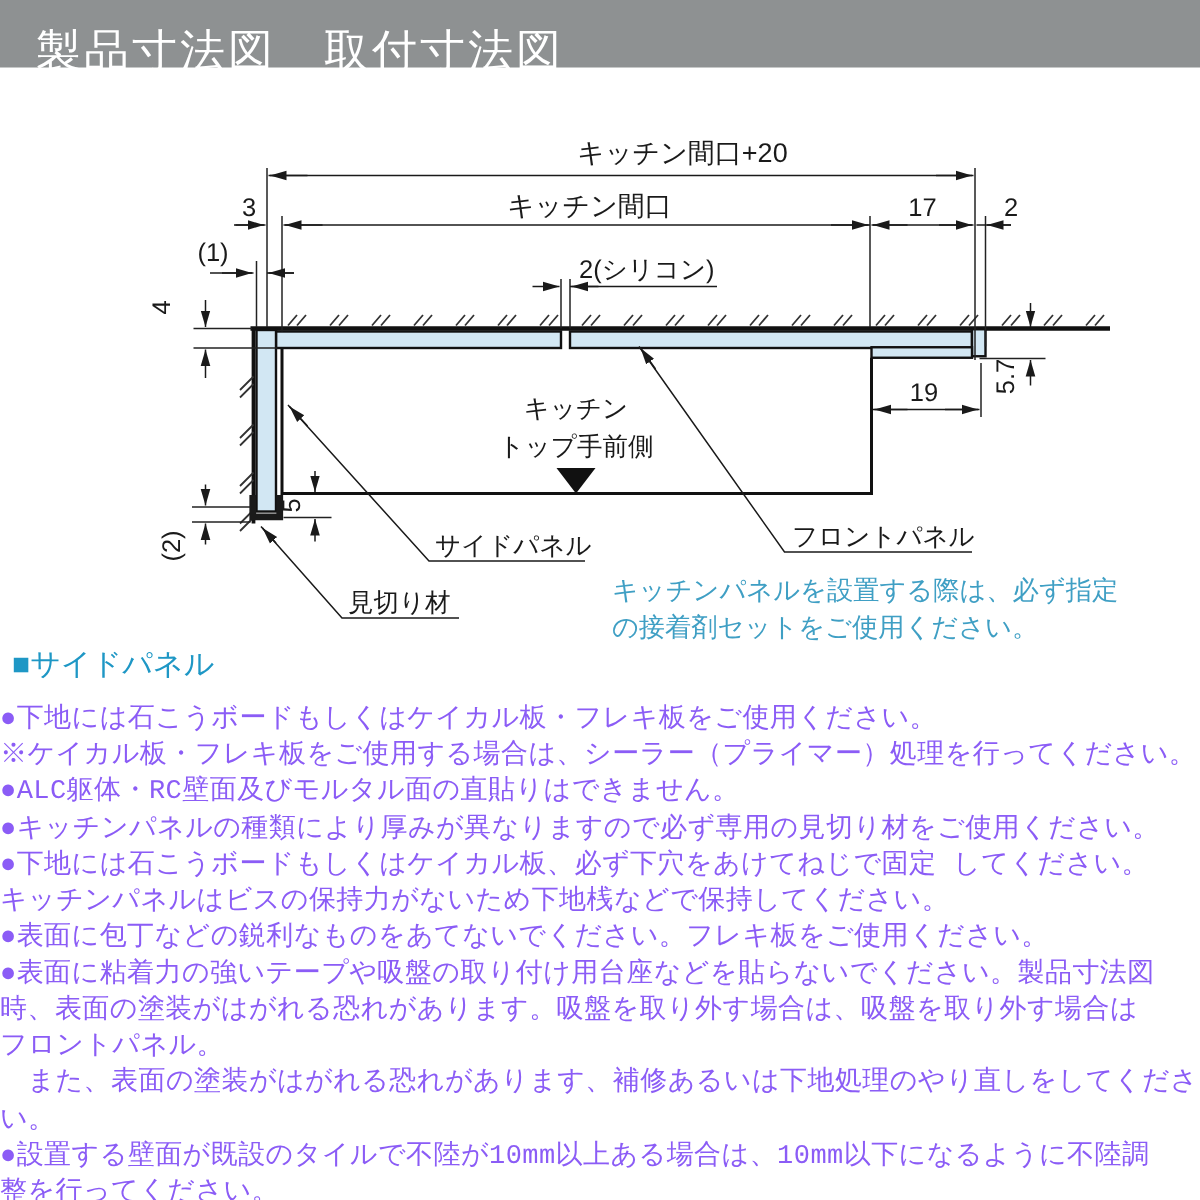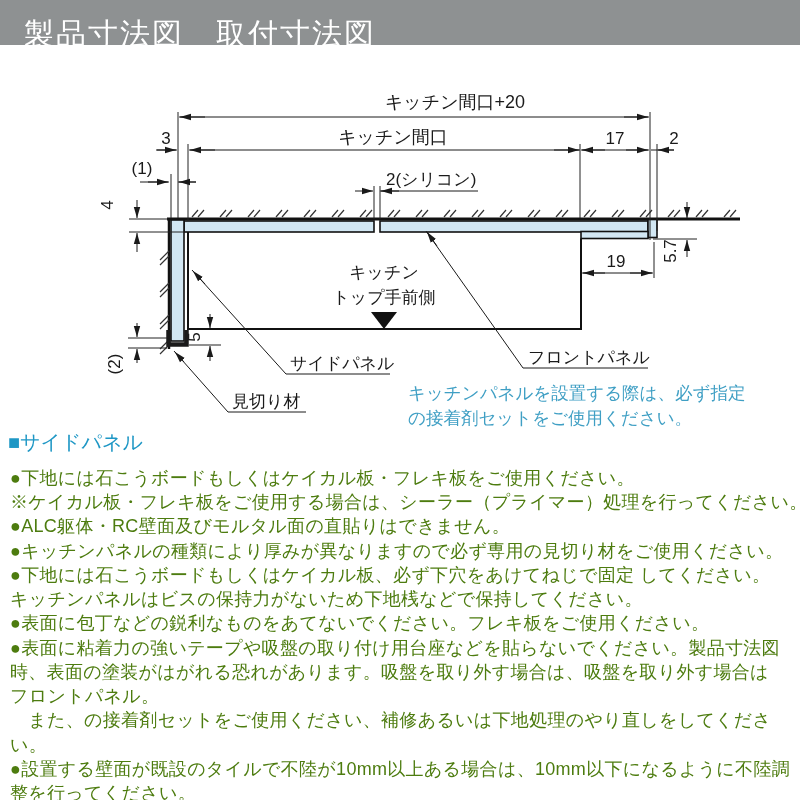--- a/index.html
+++ b/index.html
@@ -9,21 +9,21 @@
   #header{left:0;top:0;width:800px;height:45px;background:#8e9192;}
   #header .ttl{position:absolute;left:24px;top:14px;font-size:30px;color:#ffffff;letter-spacing:2px;white-space:nowrap;}
   #diagram-svg{left:0;top:62px;}
   text{fill:#1a1a1a;}
   .dimnum{font-size:17px;}
   .dimlbl{font-size:18px;}
   .plbl{font-size:17px;}
   .note{fill:#3f9fc4;font-size:17.5px;}
   #caution-head{left:8px;top:429px;font-size:20px;color:#1e97c5;white-space:nowrap;}
   #caution-head .sq{color:#1e97c5;}
-  .cline{left:10px;font-size:18px;letter-spacing:0.3px;color:#4d7c0f;white-space:nowrap;}
+  .cline{left:0;font-size:18px;letter-spacing:0.3px;color:#8b5cf6;white-space:nowrap;font-family:Liberation Mono, monospace;}
 </style>
 </head>
 <body>
 
 <div id="header" class="abs">
   <div class="ttl">製品寸法図　取付寸法図</div>
 </div>
 
 <svg id="diagram-svg" class="abs" width="800" height="368" viewBox="0 62 800 368">
   <defs>
@@ -148,16 +148,16 @@
 <div class="abs cline" style="top:466px">●下地には石こうボードもしくはケイカル板・フレキ板をご使用ください。</div>
 <div class="abs cline" style="top:490px">※ケイカル板・フレキ板をご使用する場合は、シーラー（プライマー）処理を行ってください。</div>
 <div class="abs cline" style="top:514px">●ALC躯体・RC壁面及びモルタル面の直貼りはできません。</div>
 <div class="abs cline" style="top:539px">●キッチンパネルの種類により厚みが異なりますので必ず専用の見切り材をご使用ください。</div>
 <div class="abs cline" style="top:563px">●下地には石こうボードもしくはケイカル板、必ず下穴をあけてねじで固定 してください。</div>
 <div class="abs cline" style="top:587px">キッチンパネルはビスの保持力がないため下地桟などで保持してください。</div>
 <div class="abs cline" style="top:611px">●表面に包丁などの鋭利なものをあてないでください。フレキ板をご使用ください。</div>
 <div class="abs cline" style="top:636px">●表面に粘着力の強いテープや吸盤の取り付け用台座などを貼らないでください。製品寸法図</div>
 <div class="abs cline" style="top:660px">時、表面の塗装がはがれる恐れがあります。吸盤を取り外す場合は、吸盤を取り外す場合は</div>
 <div class="abs cline" style="top:684px">フロントパネル。</div>
-<div class="abs cline" style="top:708px">　また、の接着剤セットをご使用ください、補修あるいは下地処理のやり直しをしてくださ</div>
+<div class="abs cline" style="top:708px">　また、表面の塗装がはがれる恐れがあります、補修あるいは下地処理のやり直しをしてくださ</div>
 <div class="abs cline" style="top:733px">い。</div>
 <div class="abs cline" style="top:757px">●設置する壁面が既設のタイルで不陸が10mm以上ある場合は、10mm以下になるように不陸調</div>
 <div class="abs cline" style="top:781px">整を行ってください。</div>
 
 </body></html>

